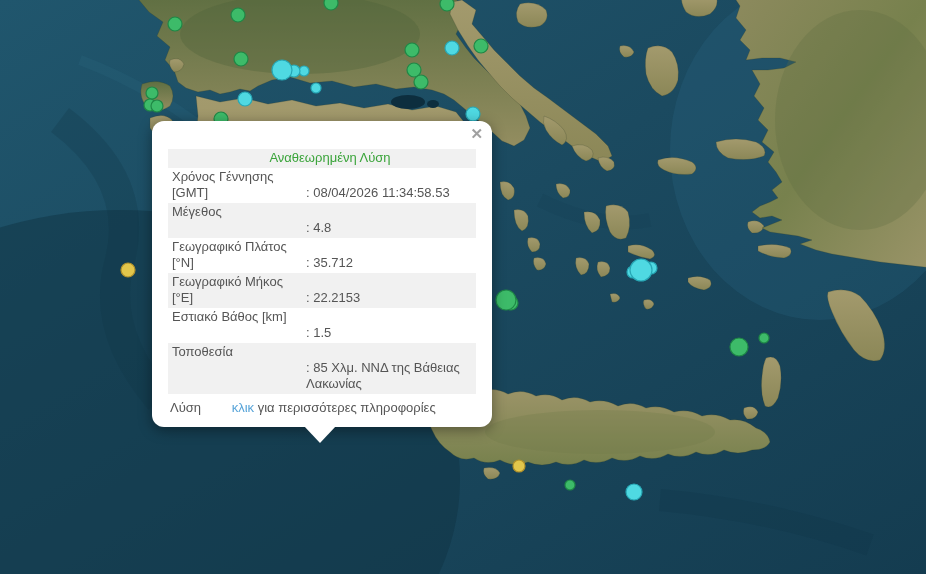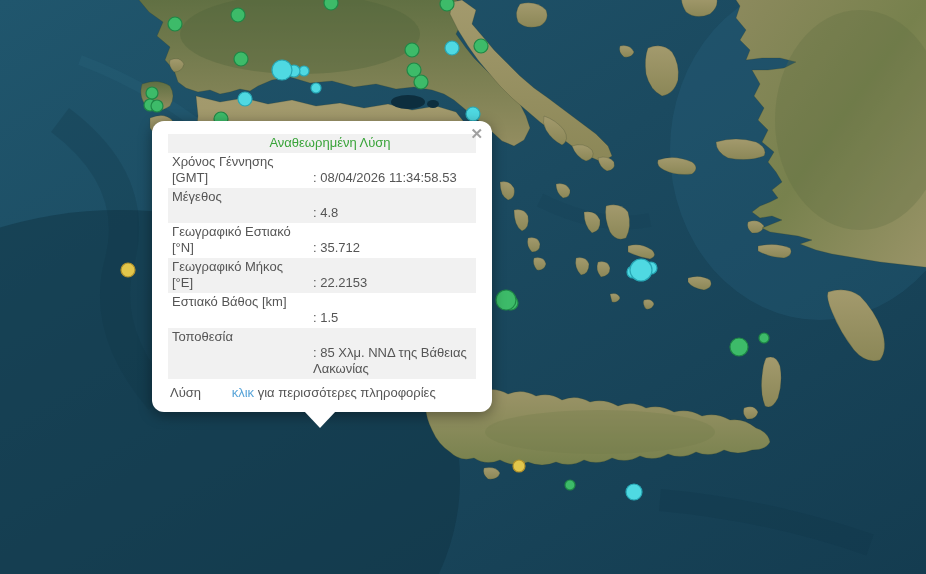--- a/index.html
+++ b/index.html
@@ -18,24 +18,24 @@
     border-left:16px solid transparent;border-right:16px solid transparent;
     border-top:17px solid #fff;
   }
   .popup .close{
     position:absolute;top:5px;right:9px;border:0;background:none;padding:0;
     color:#a0a0a0;font-size:15px;font-weight:bold;line-height:1;cursor:pointer;
     font-family:"Liberation Sans",sans-serif;
   }
   .popup .title{
     background:#f1f1f1;color:#3aa43a;text-align:center;
-    padding:1px 0 2px 16px;margin:1px 0 0 0;
+    padding:1px 0 2px 16px;margin:16px 0 0 0;
   }
   .rows{margin-top:0;}
-  .row{display:flex;padding:1px 4px 2px 4px;gap:7px;}
+  .row{display:flex;padding:1px 4px 2px 4px;}
   .row:nth-child(even){background:#f1f1f1;}
   .row .lbl{width:128px;flex:none;padding-right:6px;}
   .row .val{flex:1;margin-top:16px;}
   .footer{margin-top:6px;padding:0 0 2px 2px;}
   .footer a{color:#56a3d8;text-decoration:none;cursor:pointer;margin-left:27px;}
 </style>
 </head>
 <body>
 
 <div class="stage">
@@ -172,21 +172,21 @@
     <div class="rows">
       <div class="row">
         <div class="lbl">Χρόνος Γέννησης [GMT]</div>
         <div class="val">: 08/04/2026 11:34:58.53</div>
       </div>
       <div class="row">
         <div class="lbl">Μέγεθος</div>
         <div class="val">: 4.8</div>
       </div>
       <div class="row">
-        <div class="lbl">Γεωγραφικό Εστιακό [°N]</div>
+        <div class="lbl">Γεωγραφικό Πλάτος [°N]</div>
         <div class="val">: 35.712</div>
       </div>
       <div class="row">
         <div class="lbl">Γεωγραφικό Μήκος [°E]</div>
         <div class="val">: 22.2153</div>
       </div>
       <div class="row">
         <div class="lbl">Εστιακό Βάθος [km]</div>
         <div class="val">: 1.5</div>
       </div>

